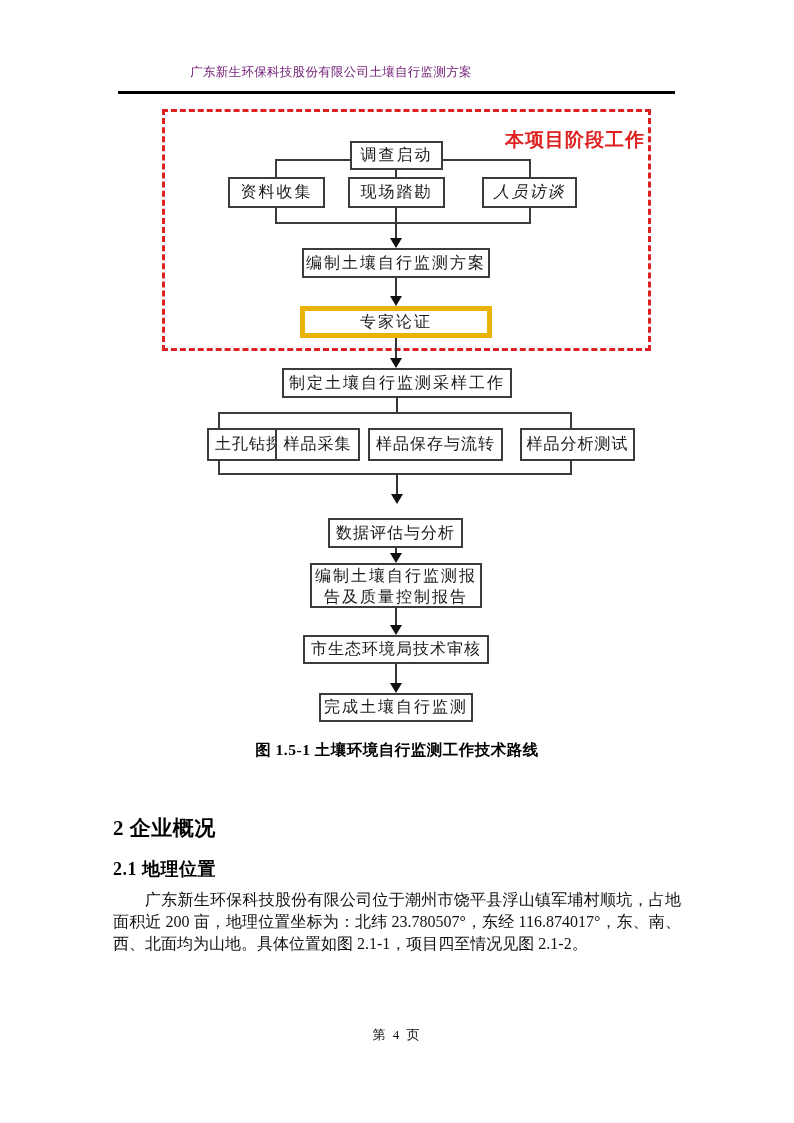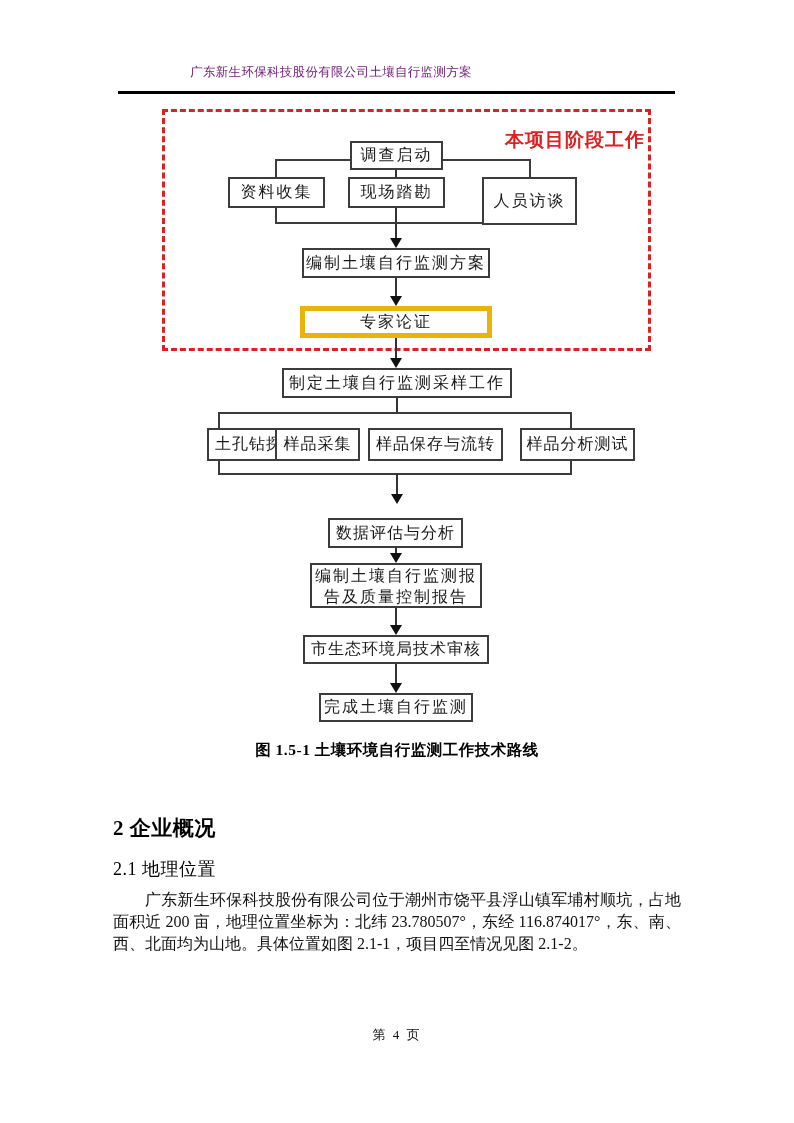--- a/index.html
+++ b/index.html
@@ -48,21 +48,21 @@
     position:absolute;left:0;top:740px;width:794px;text-align:center;
     font-size:15.5px;font-weight:bold;letter-spacing:.5px;color:#000;
   }
   
   .sec-heading{
     position:absolute;left:113px;top:814px;width:568px;
     font-size:21px;font-weight:bold;color:#000;letter-spacing:.5px;
   }
   .sub-heading{
     position:absolute;left:113px;top:857px;width:568px;
-    font-size:18px;font-weight:normal;color:#000;letter-spacing:.5px;
+    font-size:18px;font-weight:bold;color:#000;letter-spacing:.5px;
   }
   .body-paragraph{
     position:absolute;left:113px;top:889px;width:568px;
     font-size:16px;line-height:22px;text-align:justify;text-indent:32px;color:#111;
   }
   .page-footer{
     position:absolute;left:0;top:1026px;width:794px;text-align:center;
     font-size:13px;color:#111;letter-spacing:2px;
   }
 </style>
@@ -101,21 +101,21 @@
     <div class="vline" style="left:395px;top:608px;height:17px;"></div>
     <div class="arrowhead" style="left:390px;top:625px;"></div>
 
     <div class="vline" style="left:395px;top:664px;height:19px;"></div>
     <div class="arrowhead" style="left:390px;top:683px;"></div>
 
     <div class="node" style="left:350px;top:117px;width:93px;height:29px;margin-top:24px;">调查启动</div>
 
     <div class="node" style="left:228px;top:177px;width:97px;height:31px;">资料收集</div>
     <div class="node" style="left:348px;top:177px;width:97px;height:31px;">现场踏勘</div>
-    <div class="node" style="left:482px;top:177px;width:95px;height:48px;">人员访谈</div>
+    <div class="node" style="left:482px;top:177px;width:95px;height:31px;font-style:italic;">人员访谈</div>
 
     <div class="node" style="left:302px;top:248px;width:188px;height:30px;">编制土壤自行监测方案</div>
 
     <div class="node node-bold" style="left:300px;top:306px;width:192px;height:32px;">专家论证</div>
 
     <div class="node" style="left:282px;top:368px;width:230px;height:30px;">制定土壤自行监测采样工作</div>
 
     <div class="node" style="left:179px;top:428px;width:84px;height:33px;letter-spacing:1px;margin-left:28px;">土孔钻探</div>
     <div class="node" style="left:275px;top:428px;width:85px;height:33px;letter-spacing:1px;">样品采集</div>
     <div class="node" style="left:368px;top:428px;width:135px;height:33px;letter-spacing:1px;">样品保存与流转</div>

